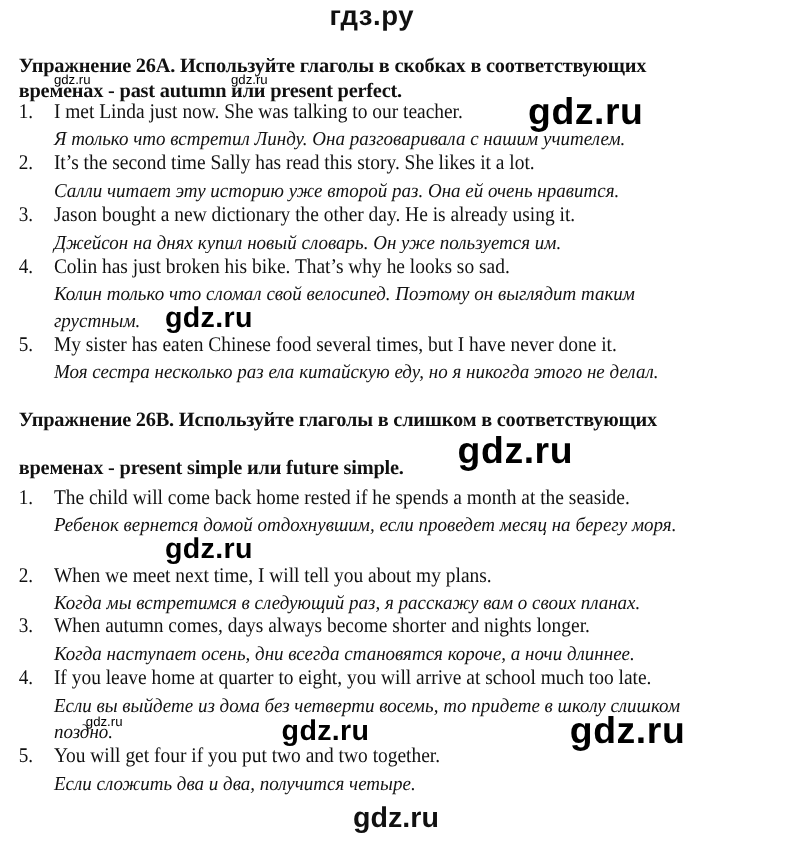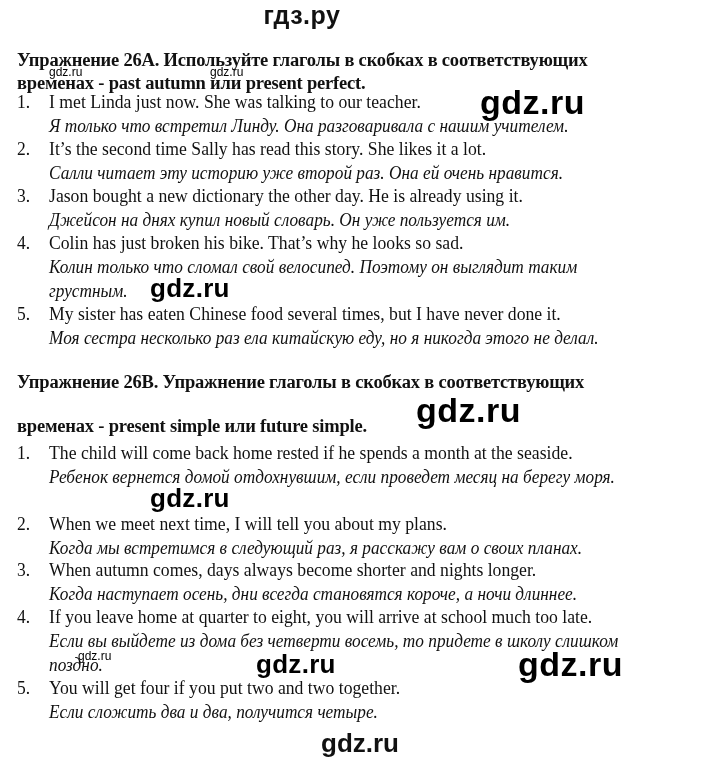--- a/index.html
+++ b/index.html
@@ -20,20 +20,21 @@
       top: 0;
       left: 0;
       width: 604px;
       text-align: center;
       font-family: "Liberation Sans", sans-serif;
       font-weight: bold;
       font-size: 25px;
       line-height: 30px;
       padding-top: 0px;
       letter-spacing: 0.5px;
+      padding-left: 36px;
     }
     .exercise-title {
       position: absolute;
       left: 17px;
       width: 690px;
       font-family: "Liberation Serif", serif;
       font-weight: bold;
       font-size: 18.5px;
       line-height: 24px;
       letter-spacing: -0.2px;
@@ -129,21 +130,21 @@
   <span class="en">Colin has just broken his bike. That’s why he looks so sad.</span>
   <div class="ru" style="width:610px;">Колин только что сломал свой велосипед. Поэтому он выглядит таким грустным.</div>
 </div>
 
 <div class="item" style="top:302px;">
   <span class="num">5.</span>
   <span class="en">My sister has eaten Chinese food several times, but I have never done it.</span>
   <div class="ru" style="white-space:nowrap;">Моя сестра несколько раз ела китайскую еду, но я никогда этого не делал.</div>
 </div>
 
-<div class="exercise-title" style="top:370px;">Упражнение 26В. Упражнение глаголы в скобках в соответствующих</div>
+<div class="exercise-title" style="top:370px;">Упражнение 26В. Используйте глаголы в слишком в соответствующих</div>
 <div class="exercise-title" style="top:414px;">временах - present simple или future simple.</div>
 
 <div class="item" style="top:441px;">
   <span class="num">1.</span>
   <span class="en">The child will come back home rested if he spends a month at the seaside.</span>
   <div class="ru" style="width:625px;">Ребенок вернется домой отдохнувшим, если проведет месяц на берегу моря.</div>
 </div>
 
 <div class="item" style="top:512px;">
   <span class="num">2.</span>

